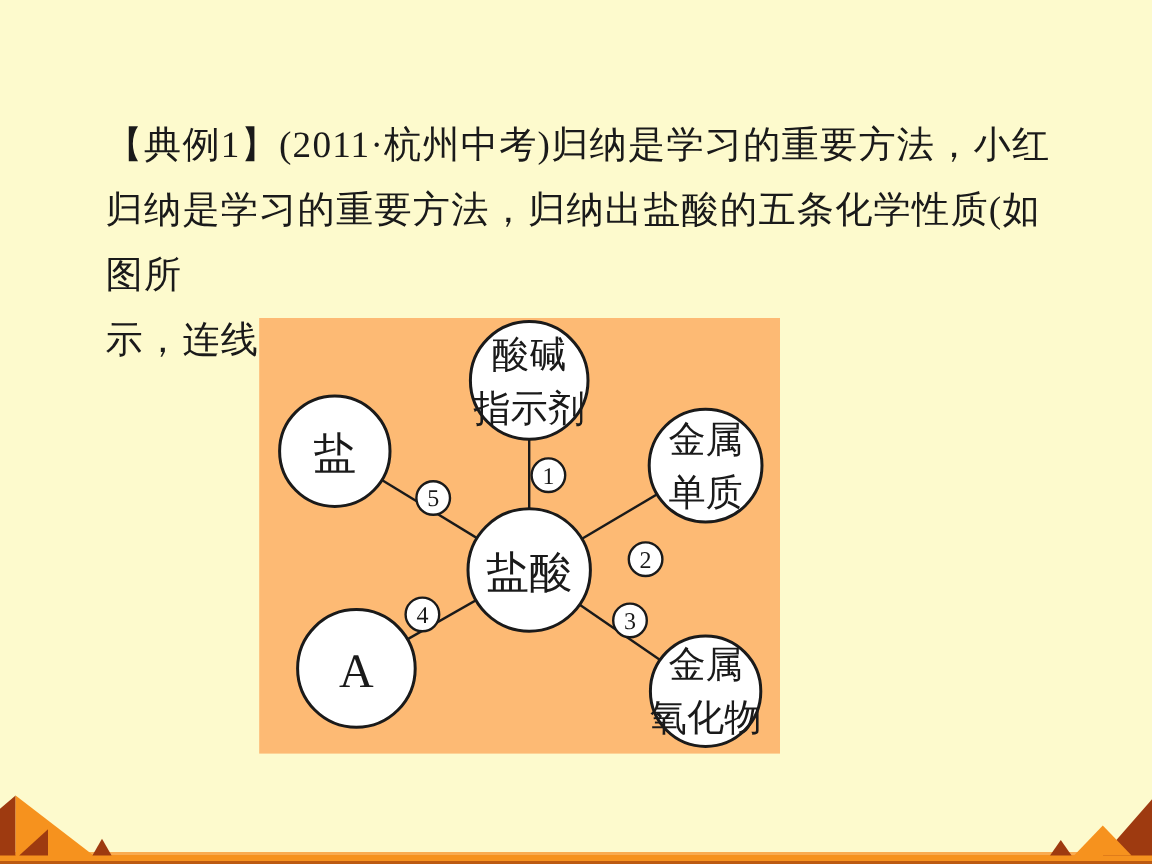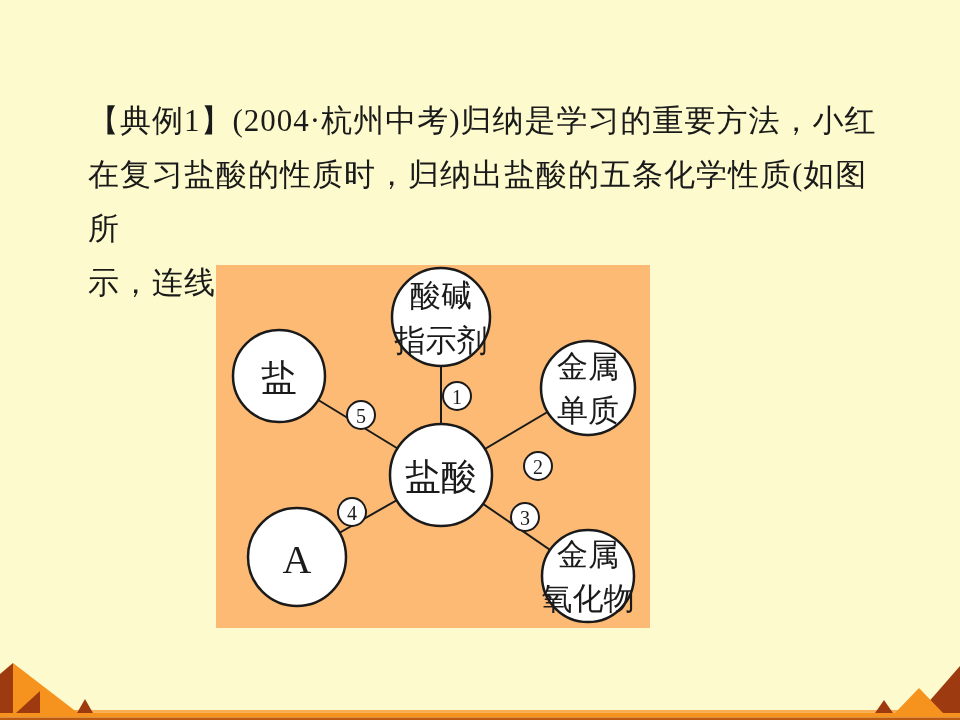--- a/index.html
+++ b/index.html
@@ -42,22 +42,22 @@
   .node-label-line { font-size: 31px; }
   .node-label-latin { font-size: 40px; }
   .badge-digit { font-size: 20px; }
 </style>
 </head>
 <body>
 
 <div class="slide">
 
   <div class="question">
-    <div class="qline">【典例1】(2004·杭州中考)归纳是学习的重要方法，小红</div>
-    <div class="qline">在复习盐酸的性质时，归纳出盐酸的五条化学性质(如图所</div>
+    <div class="qline">【典例1】(2011·杭州中考)归纳是学习的重要方法，小红</div>
+    <div class="qline">归纳是学习的重要方法，归纳出盐酸的五条化学性质(如图所</div>
     <div class="qline">示，连线表示相互反应)。</div>
   </div>
 
   <div class="figure-panel">
     <svg width="434" height="363" viewBox="0 0 434 363">
 
       <g stroke="#1a1a1a" stroke-width="2">
         <line x1="225" y1="210" x2="225" y2="52"></line>
         <line x1="225" y1="210" x2="372" y2="123"></line>
         <line x1="225" y1="210" x2="372" y2="311"></line>

